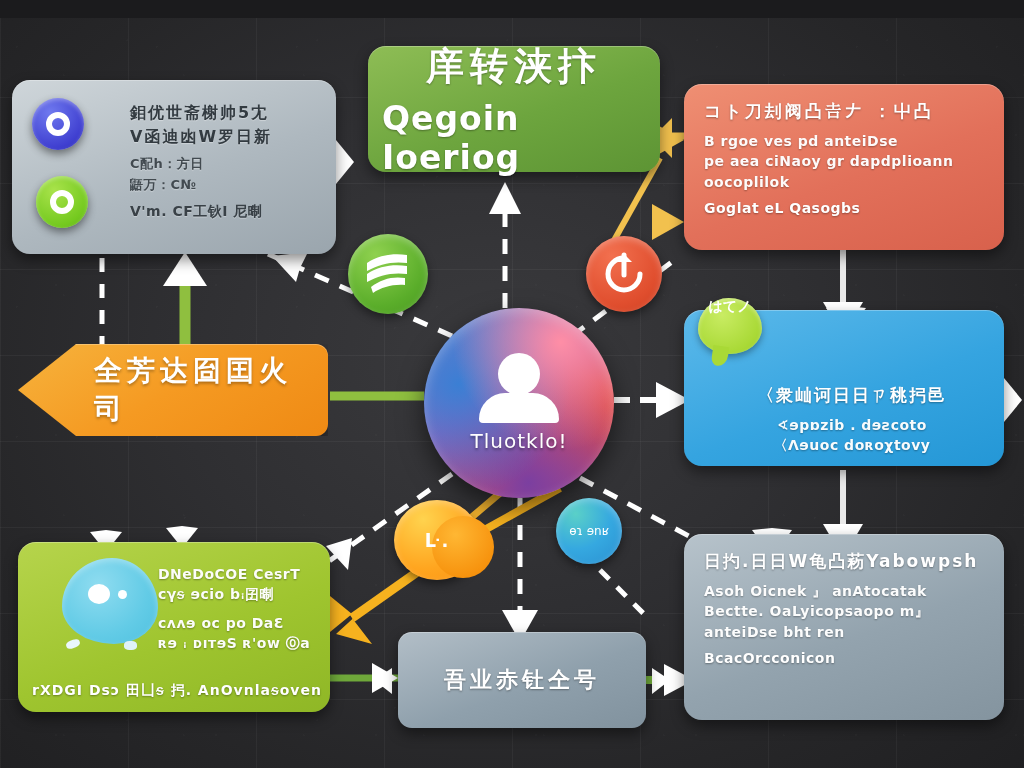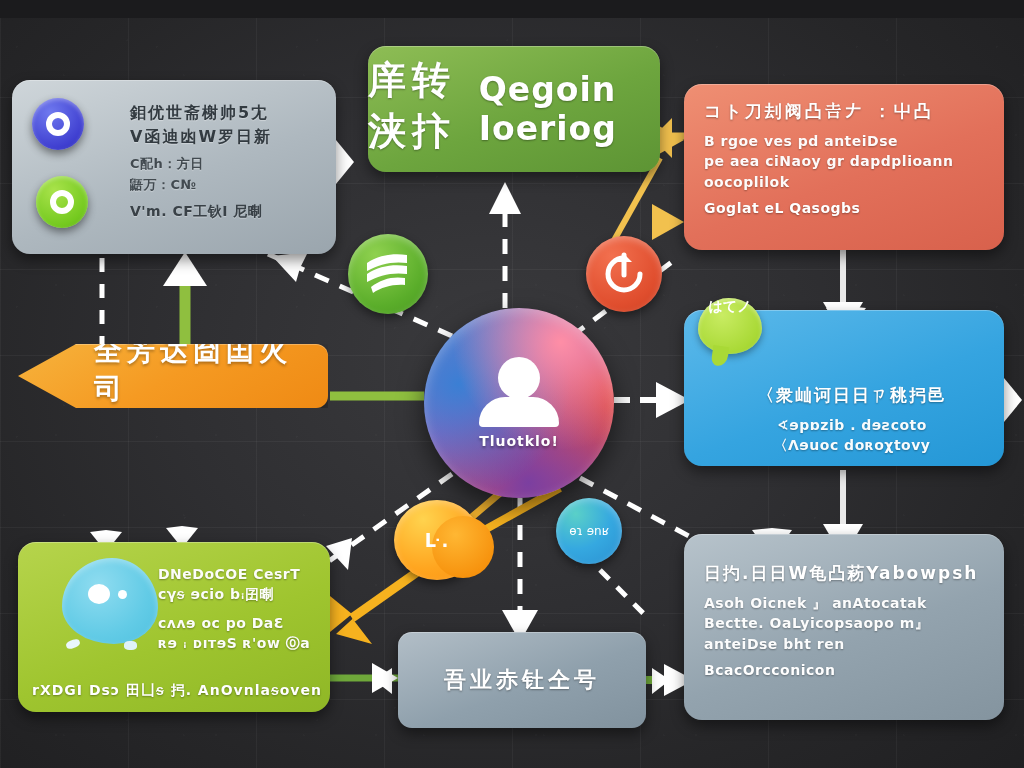--- a/index.html
+++ b/index.html
@@ -68,22 +68,22 @@
   .badge .ring{
     width:24px;height:24px;border-radius:50%;
     border:6px solid #ffffff;box-sizing:border-box;
   }
   #badge-blue{left:32px;top:80px;background:radial-gradient(circle at 35% 28%,#6f79ef,#3f3fd0 70%,#2e2eb0);}
   #badge-green{left:36px;top:158px;background:radial-gradient(circle at 35% 28%,#a9e34b,#74c91f 70%,#5faa15);}
 
   #node-title{
     left:368px;top:28px;width:292px;height:126px;
     background:linear-gradient(160deg,#8ebd55 0%,#6da53e 55%,#5d9434 100%);
-    display:flex;align-items:center;justify-content:center;
-    padding:10px 0;
+    display:flex;flex-direction:column;align-items:center;justify-content:center;
+    padding:10px 14px;
   }
   #node-title .cjk{font-size:38px;letter-spacing:6px;margin:0 0 6px 0;font-weight:700;}
   #node-title .foot{font-size:33px;letter-spacing:1px;font-weight:700;}
 
   #node-alerts{
     left:684px;top:66px;width:320px;height:166px;
     background:linear-gradient(160deg,#ef8f73 0%,#e2705a 55%,#d8614c 100%);
   }
   #node-alerts .cjk{letter-spacing:3px;}
 
@@ -102,30 +102,30 @@
   }
   #bubble-badge:after{
     content:"";position:absolute;left:14px;bottom:-12px;
     width:16px;height:20px;background:#a9d936;
     border-radius:0 0 60% 40%;transform:rotate(8deg);
   }
 
   #node-report{
     left:684px;top:516px;width:320px;height:186px;
     background:linear-gradient(160deg,#b7c3cb 0%,#93a3ae 55%,#84949f 100%);
-    padding-top:28px;
+    padding-top:16px;
   }
 
   #node-cta{
-    left:18px;top:326px;width:310px;height:64px;
+    left:18px;top:326px;width:310px;height:92px;
     background:linear-gradient(150deg,#f6b33d 0%,#f59a22 50%,#ef8a14 100%);
     border-radius:12px;
     clip-path:polygon(0 50%, 58px 0, 100% 0, 100% 100%, 58px 100%);
     padding:0 18px 0 76px;
-    display:flex;align-items:flex-end;
+    display:flex;align-items:center;
   }
   #node-cta .cjk{margin:0;font-size:28px;letter-spacing:5px;color:#fff;
     text-shadow:0 2px 3px rgba(0,0,0,.3);}
 
   #node-notes{
     left:18px;top:524px;width:312px;height:170px;
     background:linear-gradient(160deg,#b6d44c 0%,#9fc52f 55%,#8fb726 100%);
     padding:22px 16px 16px 140px;
   }
   #blob-icon{
@@ -162,21 +162,21 @@
       radial-gradient(circle at 96% 52%, #e0483c 0%, rgba(224,72,60,0) 45%),
       linear-gradient(150deg,#4f8fd8 0%,#a35fb6 45%,#d8536a 75%,#8a3f9e 100%);
     box-shadow:0 10px 26px rgba(0,0,0,.55), inset 0 4px 12px rgba(255,255,255,.25);
     display:flex;flex-direction:column;align-items:center;justify-content:center;
   }
   #hub .person{position:relative;width:86px;height:72px;margin-bottom:4px;}
   #hub .person .head{position:absolute;left:50%;top:0;transform:translateX(-50%);
     width:42px;height:42px;border-radius:50%;background:#fff;}
   #hub .person .body{position:absolute;left:50%;bottom:2px;transform:translateX(-50%);
     width:80px;height:30px;background:#fff;border-radius:40px 40px 6px 6px;}
-  #hub .label{font-size:14px;font-weight:700;color:#fff;letter-spacing:1px;
+  #hub .label{font-size:20px;font-weight:400;color:#fff;letter-spacing:1px;
     text-shadow:0 2px 3px rgba(0,0,0,.4);}
 
   
   .sat{
     position:absolute;border-radius:50%;
     display:flex;align-items:center;justify-content:center;
     box-shadow:0 4px 10px rgba(0,0,0,.45), inset 0 3px 7px rgba(255,255,255,.3);
   }
   #sat-layers{left:348px;top:216px;width:80px;height:80px;
     background:radial-gradient(circle at 34% 26%,#8fd14f,#5aad2a 65%,#4a9722);}

